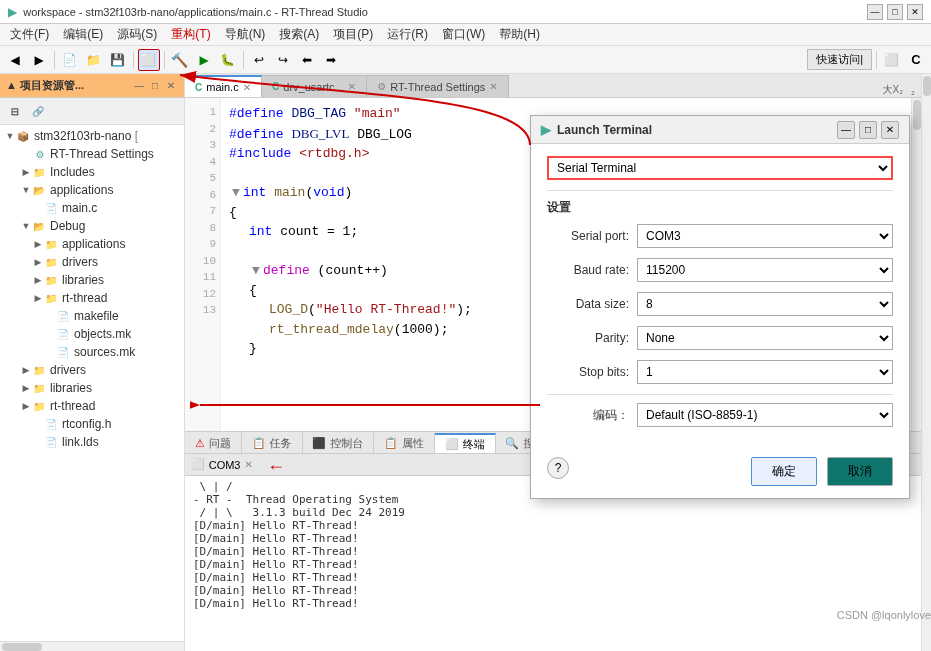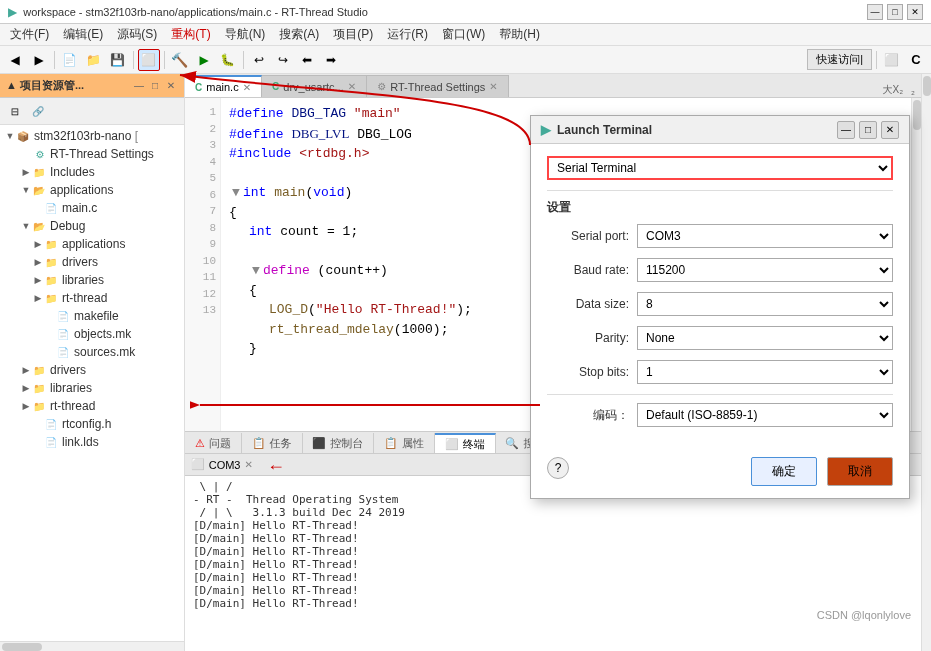--- a/index.html
+++ b/index.html
@@ -73,26 +73,26 @@
     .dialog-ctrl-btn { width: 18px; height: 18px; border: 1px solid #aaa; background: #e0e0e0; cursor: pointer; font-size: 10px; display: flex; align-items: center; justify-content: center; border-radius: 2px; }
     .dialog-body { padding: 12px 16px; }
     .dialog-row { display: flex; align-items: center; margin-bottom: 10px; }
     .dialog-label { width: 90px; font-size: 12px; color: #333; text-align: right; padding-right: 8px; }
     .dialog-field { flex: 1; }
     .dialog-select { width: 100%; height: 24px; border: 2px solid #ff4444; background: #fff; font-size: 12px; padding: 0 4px; outline: none; }
     .dialog-select-normal { width: 100%; height: 24px; border: 1px solid #aaa; background: #fff; font-size: 12px; padding: 0 4px; }
     .section-title { font-size: 12px; font-weight: bold; color: #333; margin-bottom: 8px; }
     .dialog-separator { border: none; border-top: 1px solid #ddd; margin: 8px 0; }
     .dialog-footer { display: flex; justify-content: flex-end; gap: 10px; padding: 8px 16px 12px; }
-    .dialog-btn { padding: 5px 20px; font-size: 12px; cursor: pointer; border: 1px solid #aaa; background: #c2410c; border-radius: 2px; }
+    .dialog-btn { padding: 5px 20px; font-size: 12px; cursor: pointer; border: 1px solid #aaa; background: #0f766e; border-radius: 2px; }
     .dialog-btn.primary { background: #e8f0ff; border-color: #4a90d9; color: #000; }
     .help-btn { width: 22px; height: 22px; border: 1px solid #aaa; background: #f0f0f0; border-radius: 50%; cursor: pointer; font-size: 12px; display: flex; align-items: center; justify-content: center; }
 
     
-    .watermark { position: absolute; bottom: 30px; right: 20px; font-size: 11px; color: #999; z-index: 50; }
+    .watermark { position: absolute; bottom: 30px; right: 0; font-size: 11px; color: #999; z-index: 50; }
   </style>
 </head>
 <body>
 
 <div style="position:relative; width:931px; height:651px; overflow:hidden;">
 
   <div class="title-bar">
     <span style="color:#4a9; font-size:12px;">▶</span>
     <span class="title-bar-text">workspace - stm32f103rb-nano/applications/main.c - RT-Thread Studio</span>
     <div class="title-bar-controls">

